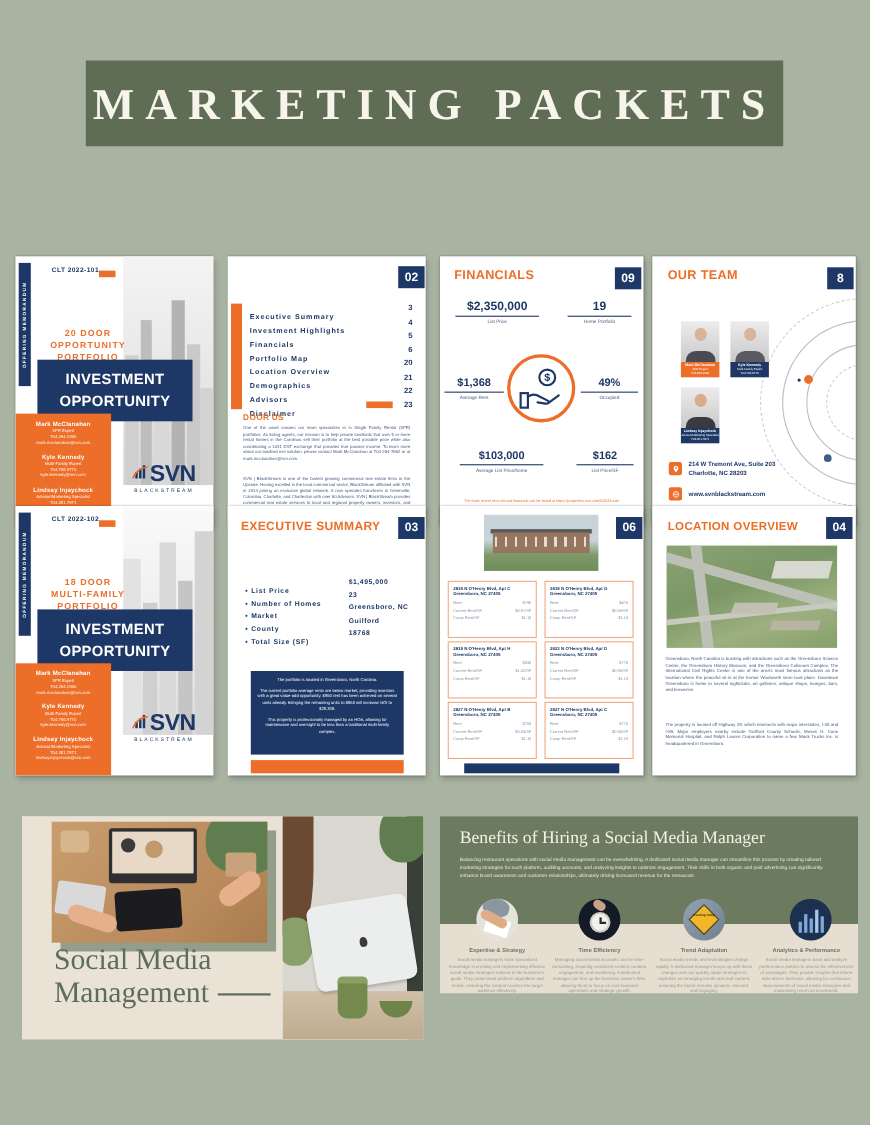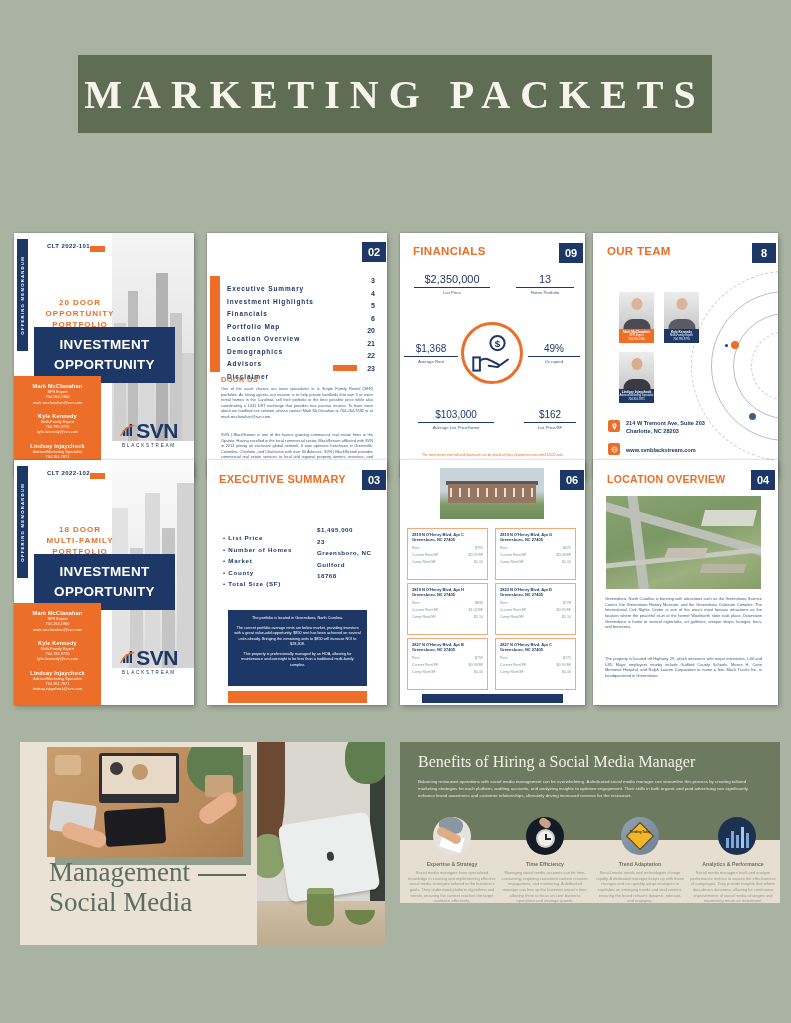--- a/index.html
+++ b/index.html
@@ -51,21 +51,21 @@
   
   .toc-bar { position:absolute; left:3px; top:43px; width:10px; height:96px; background:#ed6e28; }
   .toc-row { position:absolute; left:20px; right:10px; height:10px; }
   .toc-row .lbl { font-size:6.5px; font-weight:bold; color:#1d3866; letter-spacing:.9px; }
   .toc-row .pg { position:absolute; right:2px; top:0; font-size:7px; font-weight:bold; color:#1d3866; }
   .toc-orect { position:absolute; left:126px; top:132px; width:24px; height:6px; background:#ed6e28; }
   .smallp { position:absolute; font-size:3.9px; color:#44577b; text-align:justify; line-height:1.42; }
 
   
   .stat { position:absolute; text-align:center; }
-  .stat .v { display:block; font-weight:400; font-size:11px; color:#1d3866; border-bottom:1.5px solid #1d3866; padding-bottom:2px; }
+  .stat .v { display:block; font-weight:700; font-size:11px; color:#1d3866; border-bottom:1.5px solid #1d3866; padding-bottom:2px; }
   .stat.sm .v { font-size:10px; }
   .stat .l { display:block; font-size:4.3px; color:#44577b; margin-top:2px; }
   .fin-circle { position:absolute; left:61px; top:89px; width:62px; height:62px; border:3.5px solid #ed6e28;
                 border-radius:50%; display:flex; align-items:center; justify-content:center; background:#fff; }
   .fin-note { position:absolute; left:6px; right:6px; top:220px; text-align:center; font-size:3.4px; color:#ed6e28; }
 
   
   .orbit { position:absolute; border-radius:50%; border:1px solid #b9bdc6; }
   .orbit.dash { border-style:dashed; border-color:#c6cad2; }
   .dot { position:absolute; border-radius:50%; }
@@ -217,21 +217,21 @@
 </div>
 
 <div class="page c3 r1">
   <div class="pghead" style="left:13px;top:12px;font-size:11.5px">FINANCIALS</div>
   <div class="pagenum" style="left:159px;top:10px">09</div>
   <div class="stat" style="left:14px;top:40px;width:76px">
     <span class="v">$2,350,000</span>
     <span class="l">List Price</span>
   </div>
   <div class="stat" style="left:116px;top:40px;width:58px">
-    <span class="v">13</span>
+    <span class="v">19</span>
     <span class="l">Home Portfolio</span>
   </div>
   <div class="stat sm" style="left:4px;top:110px;width:54px">
     <span class="v">$1,368</span>
     <span class="l">Average Rent</span>
   </div>
   <div class="stat sm" style="left:128px;top:110px;width:52px">
     <span class="v">49%</span>
     <span class="l">Occupied</span>
   </div>
@@ -535,22 +535,22 @@
     <div class="abs" style="left:0;bottom:0;width:128px;height:44px;background:linear-gradient(180deg,#cfc0a8,#bfab8e)"></div>
     <div class="abs" style="left:26px;top:76px;width:92px;height:78px;background:#eceded;border-radius:8px;transform:rotate(-9deg);box-shadow:0 2px 3px rgba(0,0,0,.2)">
       <div class="abs" style="left:44px;top:34px;width:7px;height:9px;background:#3b3b3b;border-radius:50% 50% 45% 45%"></div>
     </div>
     <div class="abs" style="left:50px;top:146px;width:27px;height:38px;background:#74894d;border-radius:4px 4px 9px 9px">
       <div style="width:100%;height:6px;background:#8aa063;border-radius:4px 4px 0 0"></div>
     </div>
     <div class="abs" style="left:88px;top:168px;width:30px;height:15px;background:#6f8449;border-radius:0 0 15px 15px"></div>
   </div>
   <div class="social-title">
+    <div>Social Media</div>
     <div><span>Management</span><span class="title-dash"></span></div>
-    <div>Social Media</div>
   </div>
 </div>
 
 <div class="benefits">
   <div class="ben-top"></div>
   <div class="ben-bottom"></div>
   <div class="ben-title">Benefits of Hiring a Social Media Manager</div>
   <p class="ben-intro">Balancing restaurant operations with social media management can be overwhelming. A dedicated social media manager can streamline this process by creating tailored marketing strategies for each platform, auditing accounts, and analyzing insights to optimize engagement. Their skills in both organic and paid advertising can significantly enhance brand awareness and customer relationships, ultimately driving increased revenue for the restaurant.</p>
 
   <div class="bcircle" style="left:33px;background:#e6e2dc">

